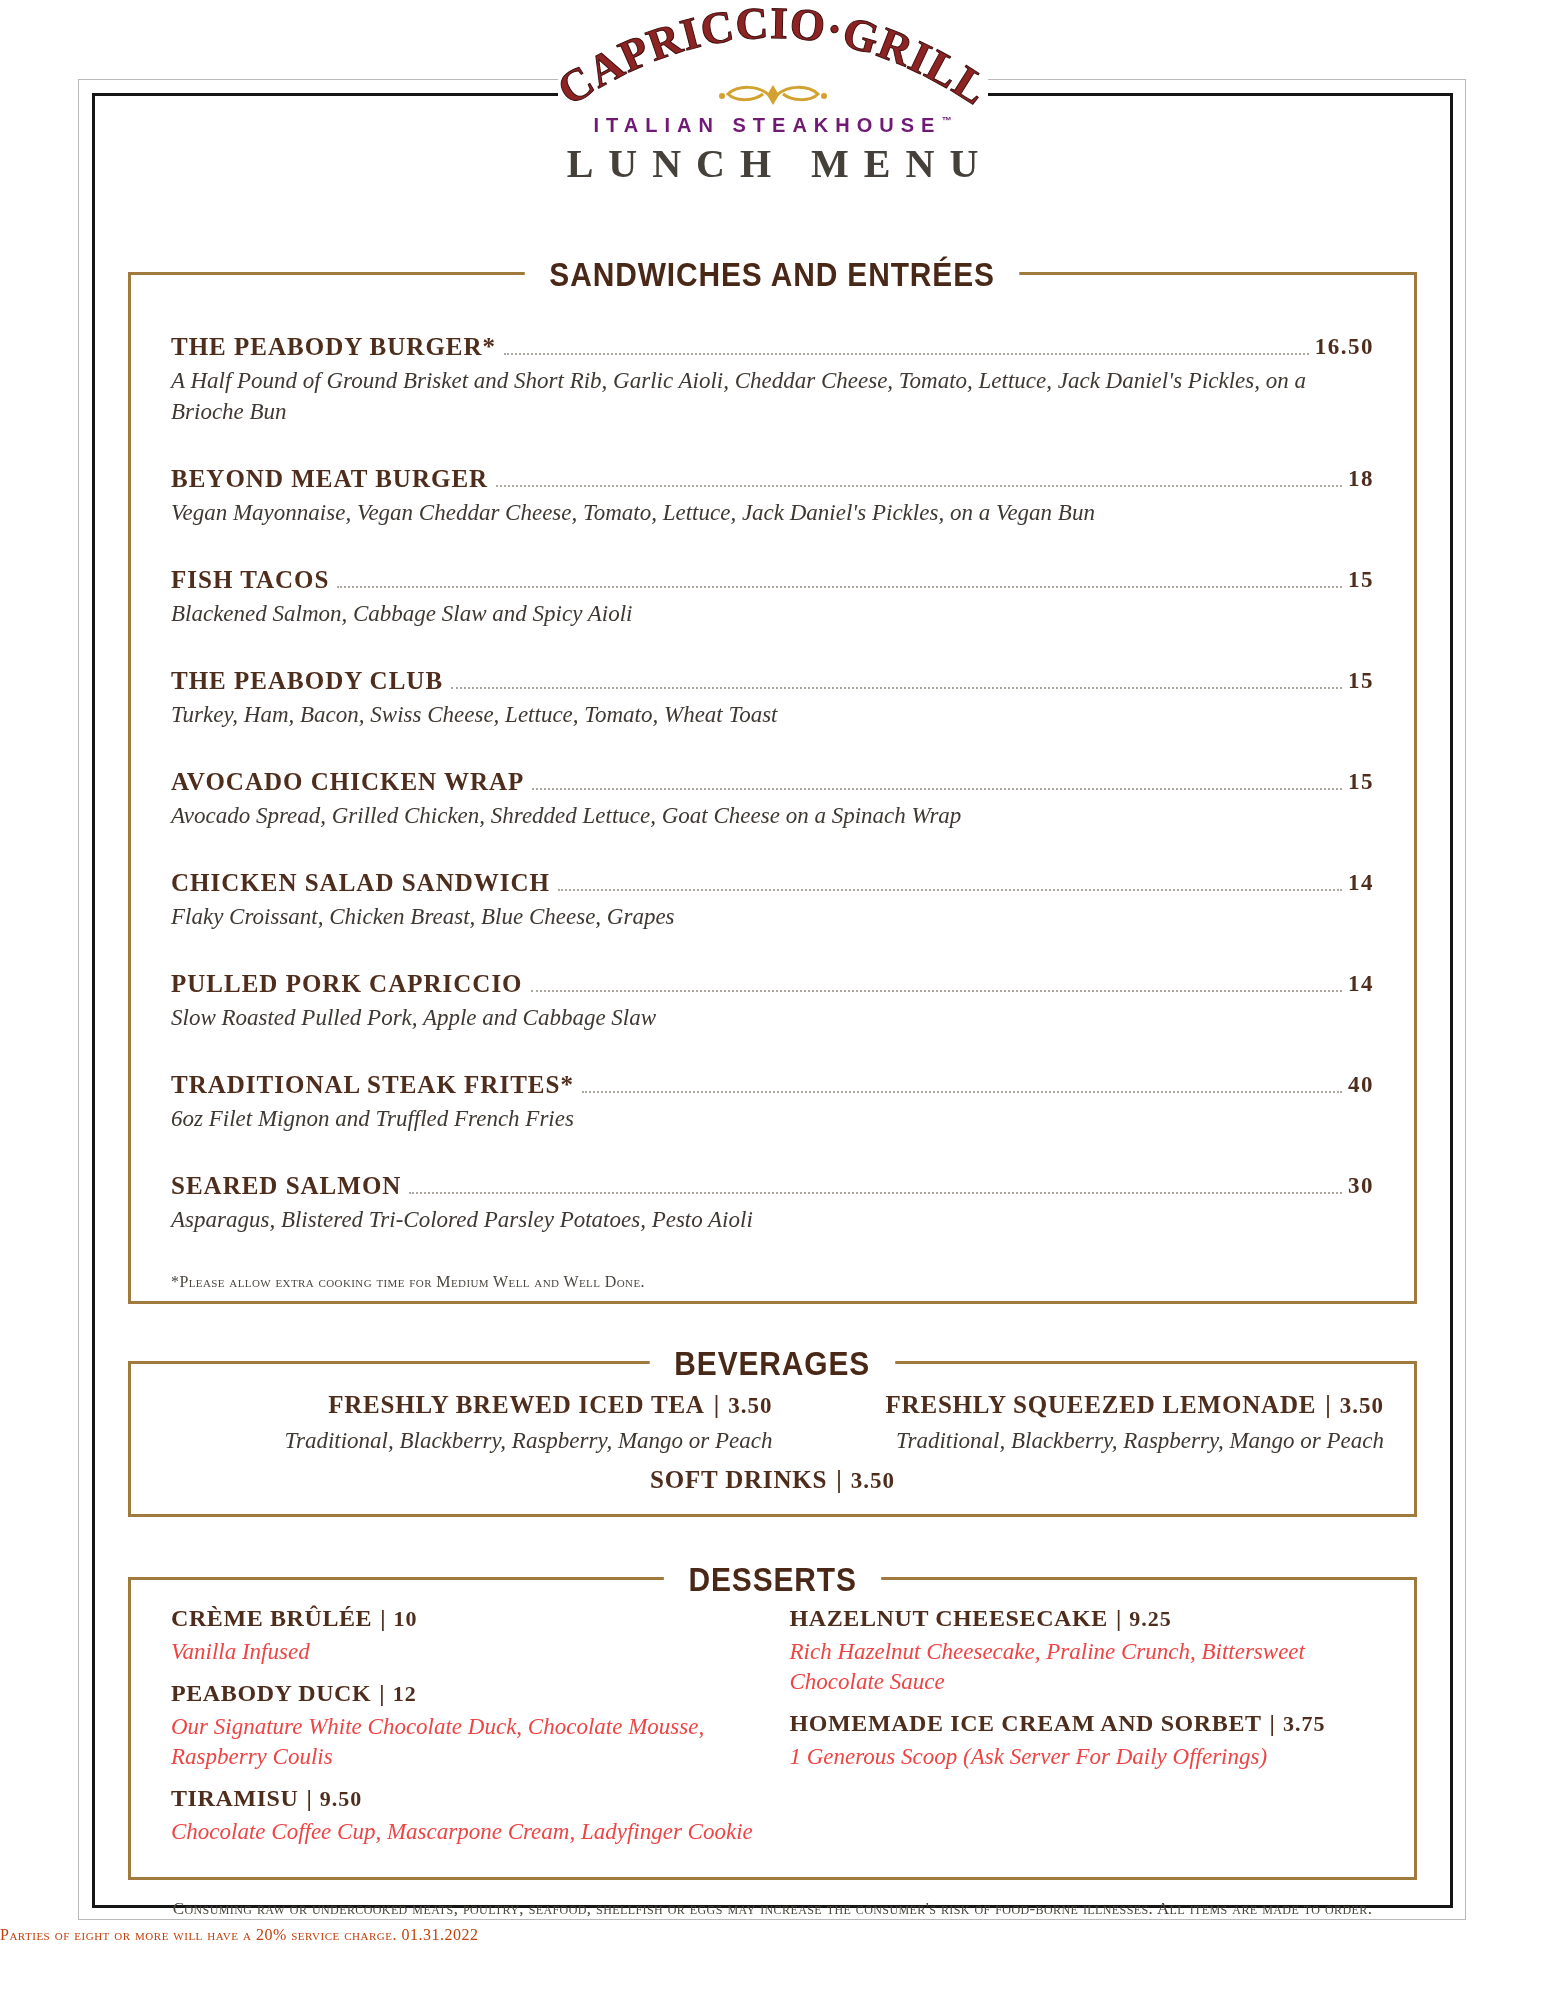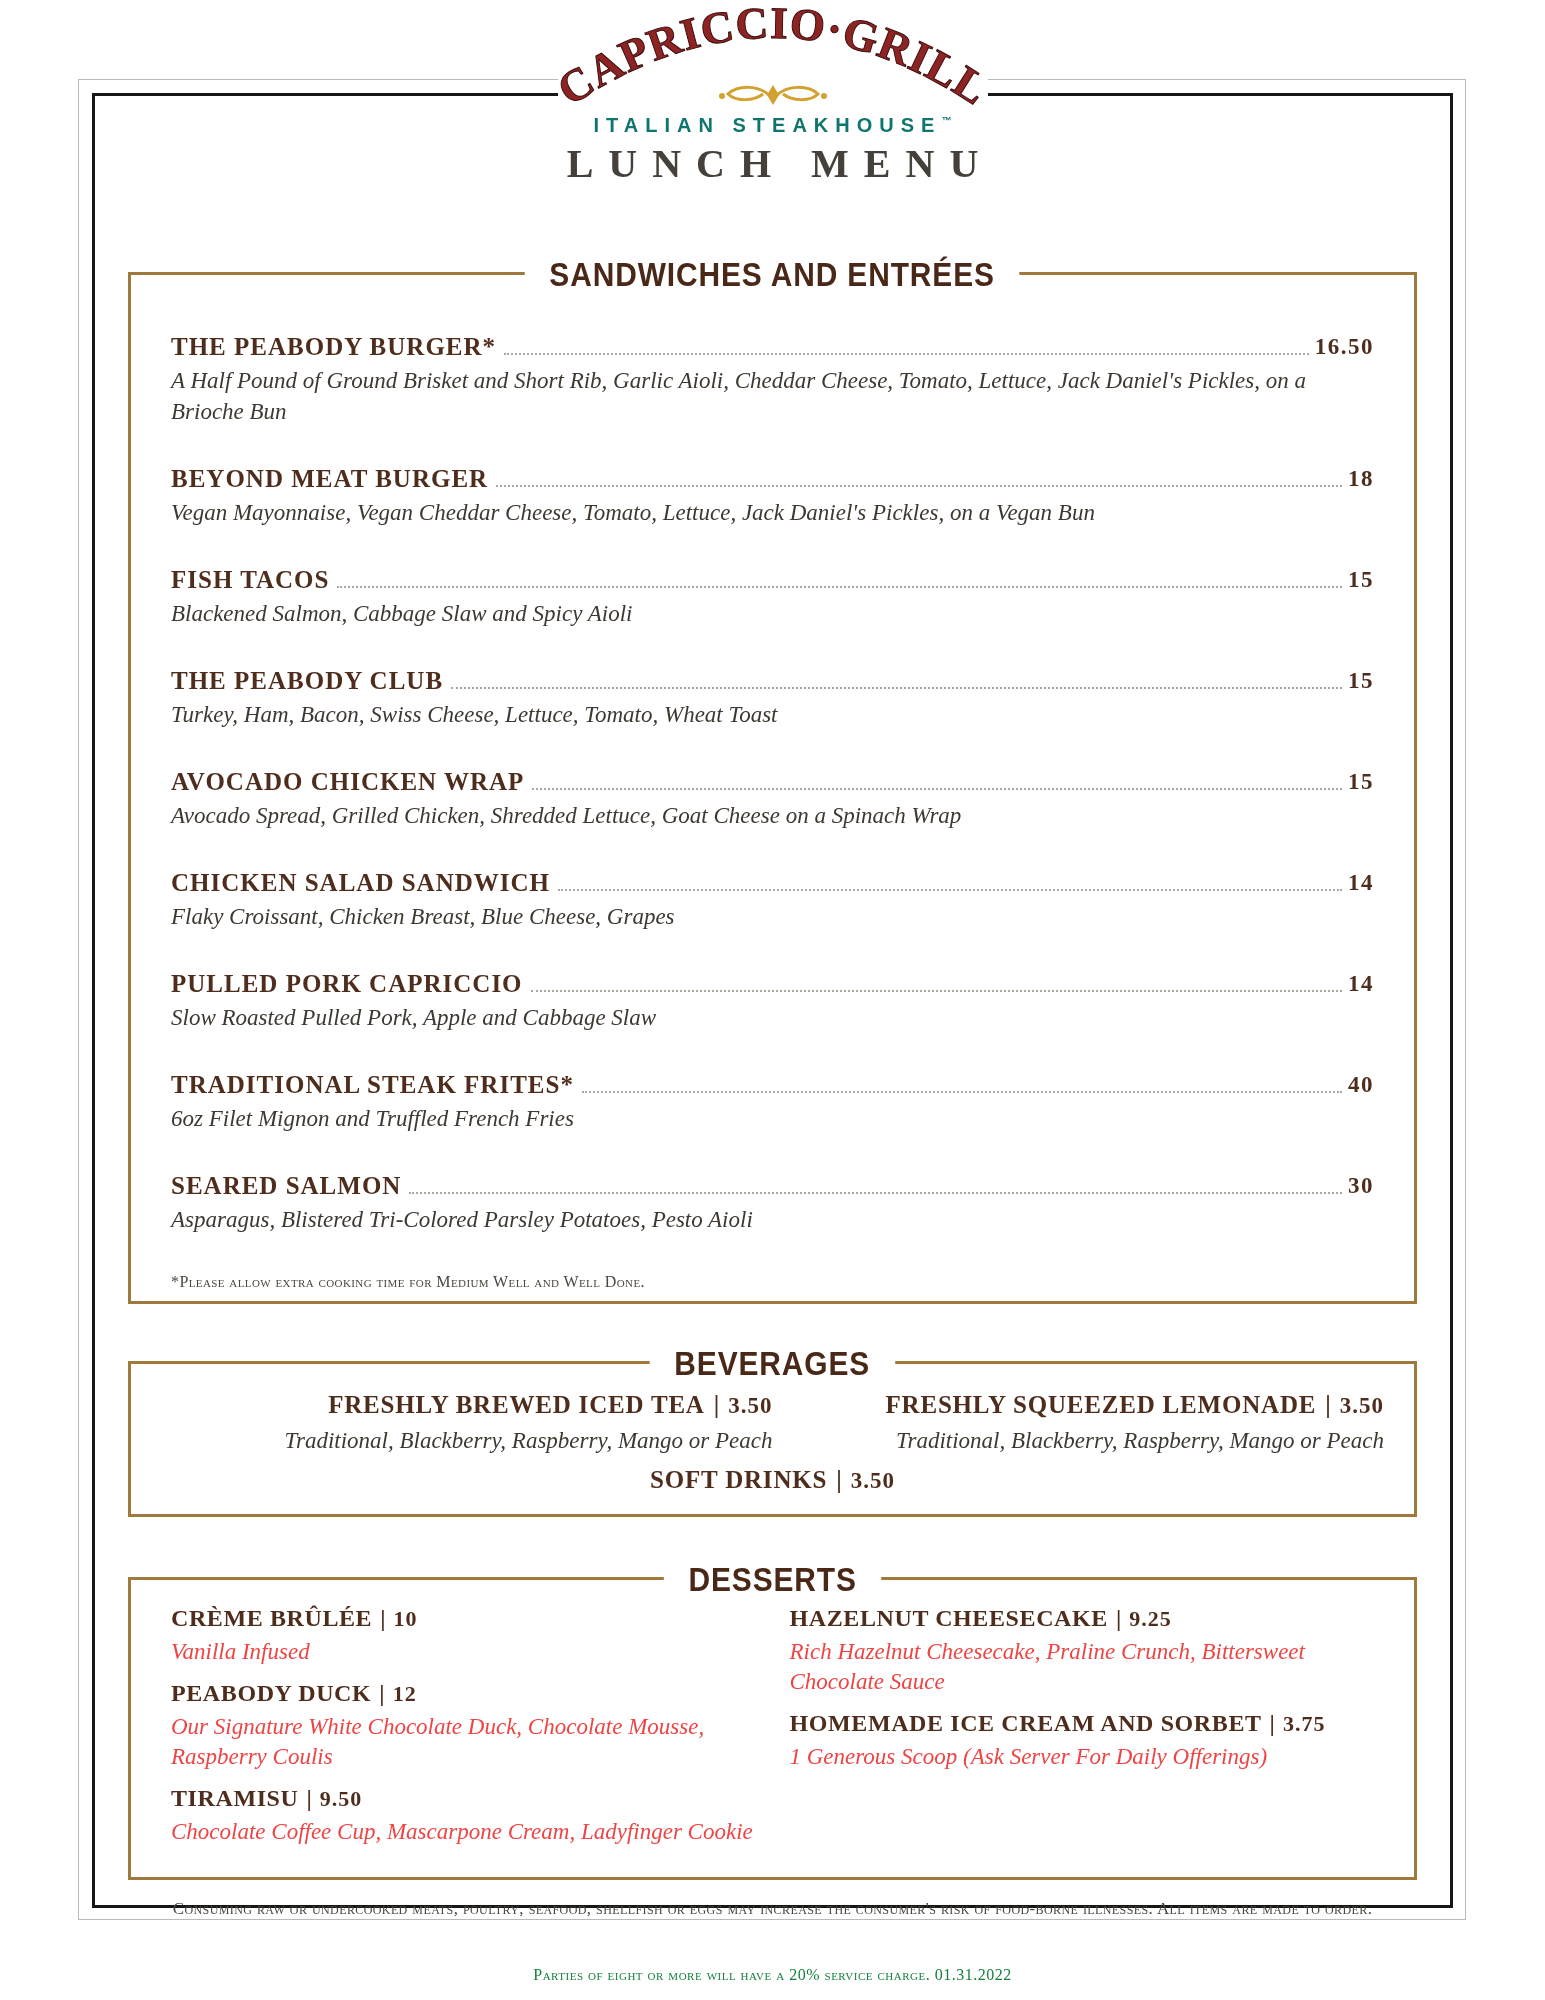--- a/index.html
+++ b/index.html
@@ -10,21 +10,21 @@
   .frame-gray{position:absolute;left:78px;top:79px;right:79px;bottom:80px;
               border:1px solid #b9b9b9;pointer-events:none;}
   .frame-black{position:absolute;left:92px;top:93px;right:92px;bottom:92px;
                border:3px solid #161616;pointer-events:none;}
 
   
   .logo-block{position:absolute;top:6px;left:50%;transform:translateX(-50%);
               width:430px;background:#fff;z-index:3;text-align:center;padding-bottom:4px;}
   .flourish{margin-top:-30px;}
   .brand-subtitle{font-family:"Liberation Sans",sans-serif;font-weight:bold;font-size:20px;
-                  letter-spacing:7px;color:#0f766e;margin-top:2px;white-space:nowrap;}
+                  letter-spacing:7px;color:#701a75;margin-top:2px;white-space:nowrap;}
   .brand-tm{font-size:10px;vertical-align:super;letter-spacing:0;}
 
   .content{position:absolute;left:95px;right:95px;top:96px;z-index:2;}
 
   .lunch-title{margin-top:46px;text-align:center;font-weight:bold;font-size:40px;
                letter-spacing:15px;color:#45413A;line-height:44px;}
   .lunch-title span{margin-right:-15px;}
 
   
   .section{position:relative;border:3px solid #9F7A3C;margin:0 33px;}
@@ -57,22 +57,22 @@
   .des-grid{display:grid;grid-template-columns:1fr 1fr;column-gap:34px;}
   .d-item{margin-bottom:10px;}
   .d-row{line-height:32px;white-space:nowrap;}
   .d-name{font-weight:bold;font-size:24px;letter-spacing:0.6px;color:#4F2D1D;}
   .d-sep{font-weight:bold;font-size:24px;color:#4F2D1D;margin:0 8px;}
   .d-price{font-weight:bold;font-size:22px;letter-spacing:1px;color:#4F2D1D;}
   .d-desc{font-style:italic;font-size:23px;line-height:30px;color:#ef4444;}
 
   .disclaimer{margin-top:18px;text-align:center;font-variant:small-caps;font-size:17px;
               letter-spacing:0.4px;color:#4A453C;line-height:22px;}
-  .service-note{position:absolute;top:1966px;left:0;right:0;text-align:center;z-index:2;
-                font-variant:small-caps;font-size:16px;letter-spacing:0.5px;color:#15803d;}
+  .service-note{position:absolute;top:1926px;left:0;right:0;text-align:left;z-index:2;
+                font-variant:small-caps;font-size:16px;letter-spacing:0.5px;color:#c2410c;}
 </style>
 </head>
 <body>
 
 <div class="page">
 
   <div class="frame-gray"></div>
   <div class="frame-black"></div>
 
   <div class="logo-block">

